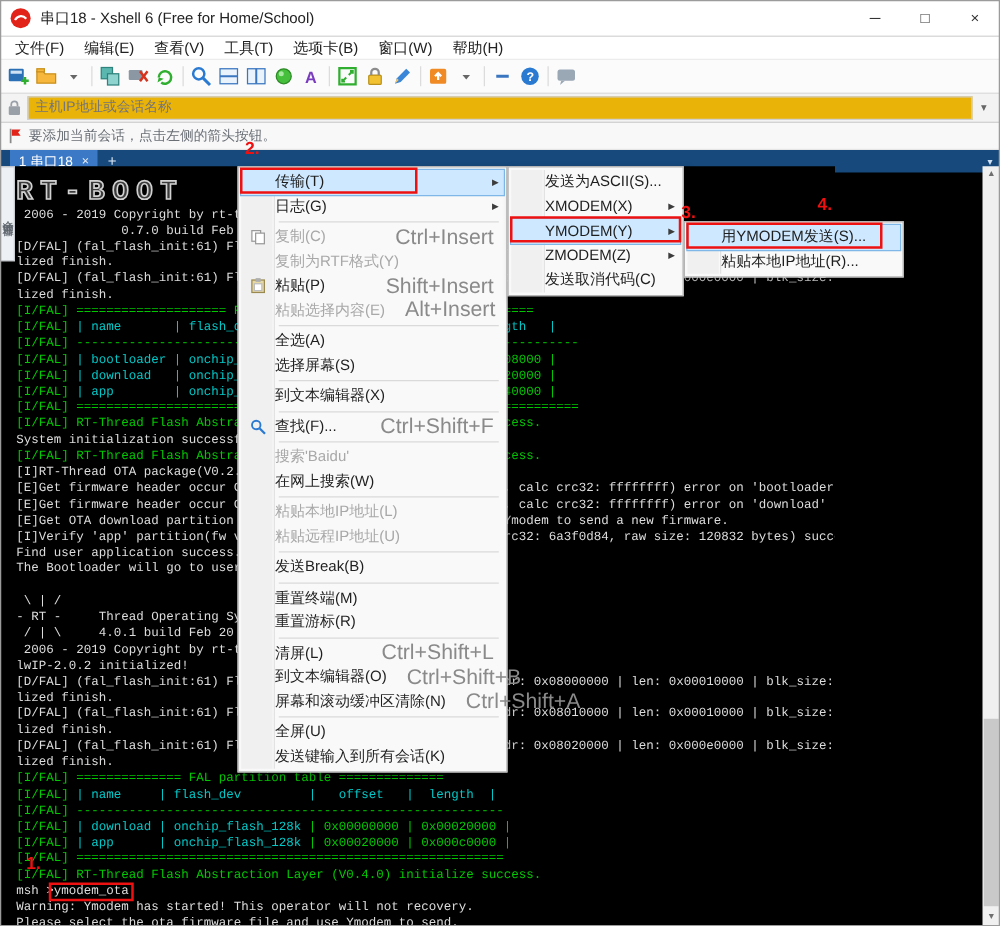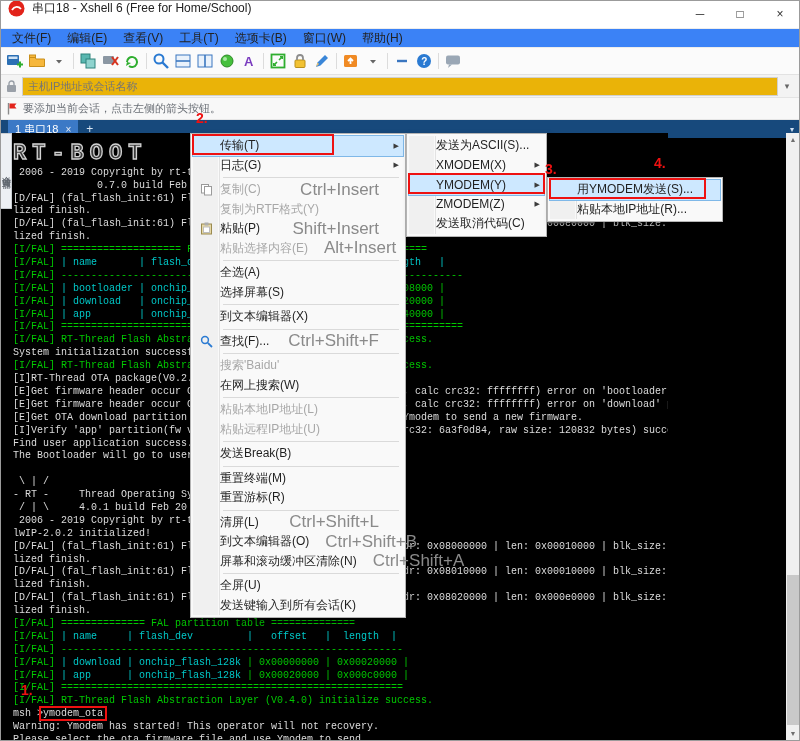--- a/index.html
+++ b/index.html
@@ -1,27 +1,27 @@
 <!DOCTYPE html>
 <html><head>
 <meta charset="utf-8">
 <style>
   html,body{margin:0;padding:0;}
   body{width:800px;height:741px;position:relative;overflow:hidden;background:#000;
        font-family:"Liberation Sans","DejaVu Sans",sans-serif;-webkit-font-smoothing:antialiased;}
   .window-frame{position:absolute;inset:0;border:1px solid #9b9b9b;box-sizing:border-box;pointer-events:none;z-index:200;}
 
   
-  .titlebar{height:28px;background:#ffffff;display:flex;padding:0 0 0 8px;border-bottom:1px solid #ededed;}
+  .titlebar{height:28px;background:#ffffff;display:flex;align-items:center;padding:0 0 0 8px;border-bottom:1px solid #ededed;}
   .app-icon{width:17px;height:17px;margin-right:7px;display:inline-flex;}
   .title-text{font-size:12px;color:#222;flex:1;}
   .win-btn{width:40px;height:28px;display:inline-flex;align-items:center;justify-content:center;font-size:12px;color:#333;cursor:default;}
 
   
-  .menubar{height:18px;background:#3b82f6;display:flex;align-items:center;padding-left:4px;border-bottom:1px solid #ececec;}
+  .menubar{height:18px;background:#ffffff;display:flex;align-items:center;padding-left:4px;border-bottom:1px solid #ececec;}
   .menubar .mb-item{font-size:12px;color:#222;padding:1px 8px;}
 
   
   .toolbar{height:26px;background:#fbfbfb;border-bottom:1px solid #e2e2e2;display:flex;align-items:center;padding:0 4px;}
   .tb-icon{width:22px;height:22px;display:inline-flex;align-items:center;justify-content:center;}
   .tb-sep{width:1px;height:16px;background:#dcdcdc;margin:0 3px;}
 
   
   .addressbar{height:22px;background:#f3f3f3;display:flex;align-items:center;padding:0 6px;border-bottom:1px solid #e4e4e4;}
   .addr-lock{display:inline-flex;margin-right:5px;}
@@ -58,21 +58,21 @@
   .v-scroll{position:absolute;right:0;top:133px;width:14px;height:608px;background:#f0f0f0;z-index:6;}
   .sarr{position:absolute;left:0;width:14px;height:14px;font-size:7px;color:#6f6f6f;text-align:center;line-height:14px;}
   .sarr.up{top:0;} .sarr.down{bottom:0;}
   .sthumb{position:absolute;left:1px;width:12px;bottom:16px;height:150px;background:#c9c9c9;}
 
   
   .menu{position:absolute;background:#f9f9f9;border:1px solid #b4b4b4;box-shadow:3px 3px 6px rgba(0,0,0,0.35);
         padding:2px;box-sizing:border-box;z-index:10;}
   .menu::before{content:"";position:absolute;left:2px;top:2px;bottom:2px;width:25px;background:#f0f0f0;}
   .menu::after{content:"";position:absolute;left:28px;top:2px;bottom:2px;width:1px;background:#e2e2e2;}
-  .mi{height:19.5px;display:flex;align-items:center;font-size:12px;color:#1f1f1f;position:relative;z-index:1;padding-right:24px;}
+  .mi{height:19.5px;display:flex;align-items:center;font-size:12px;color:#1f1f1f;position:relative;z-index:1;padding-right:8px;}
   .mi .gutter{width:27px;display:inline-flex;align-items:center;justify-content:center;flex:none;}
   .mi .mlabel{white-space:nowrap;}
   .mi .short{margin-left:auto;color:#8a8a8a;font-size:17px;padding-left:16px;white-space:nowrap;}
   .mi .arrow{position:absolute;right:4px;font-size:7px;color:#3c3c3c;}
   .mi.disabled{color:#a8a8a8;}
   .mi.hl{background:#cde8ff;outline:1px solid #7fb8e8;}
   .msep{height:1px;background:#dadada;margin:2px 4px 2px 30px;position:relative;z-index:1;}
   .main-menu{left:190px;top:133px;width:216px;}
   .sub-menu{left:406px;top:133px;width:141px;z-index:11;}
   .ysub-menu{left:547px;top:177px;width:176px;z-index:12;}

